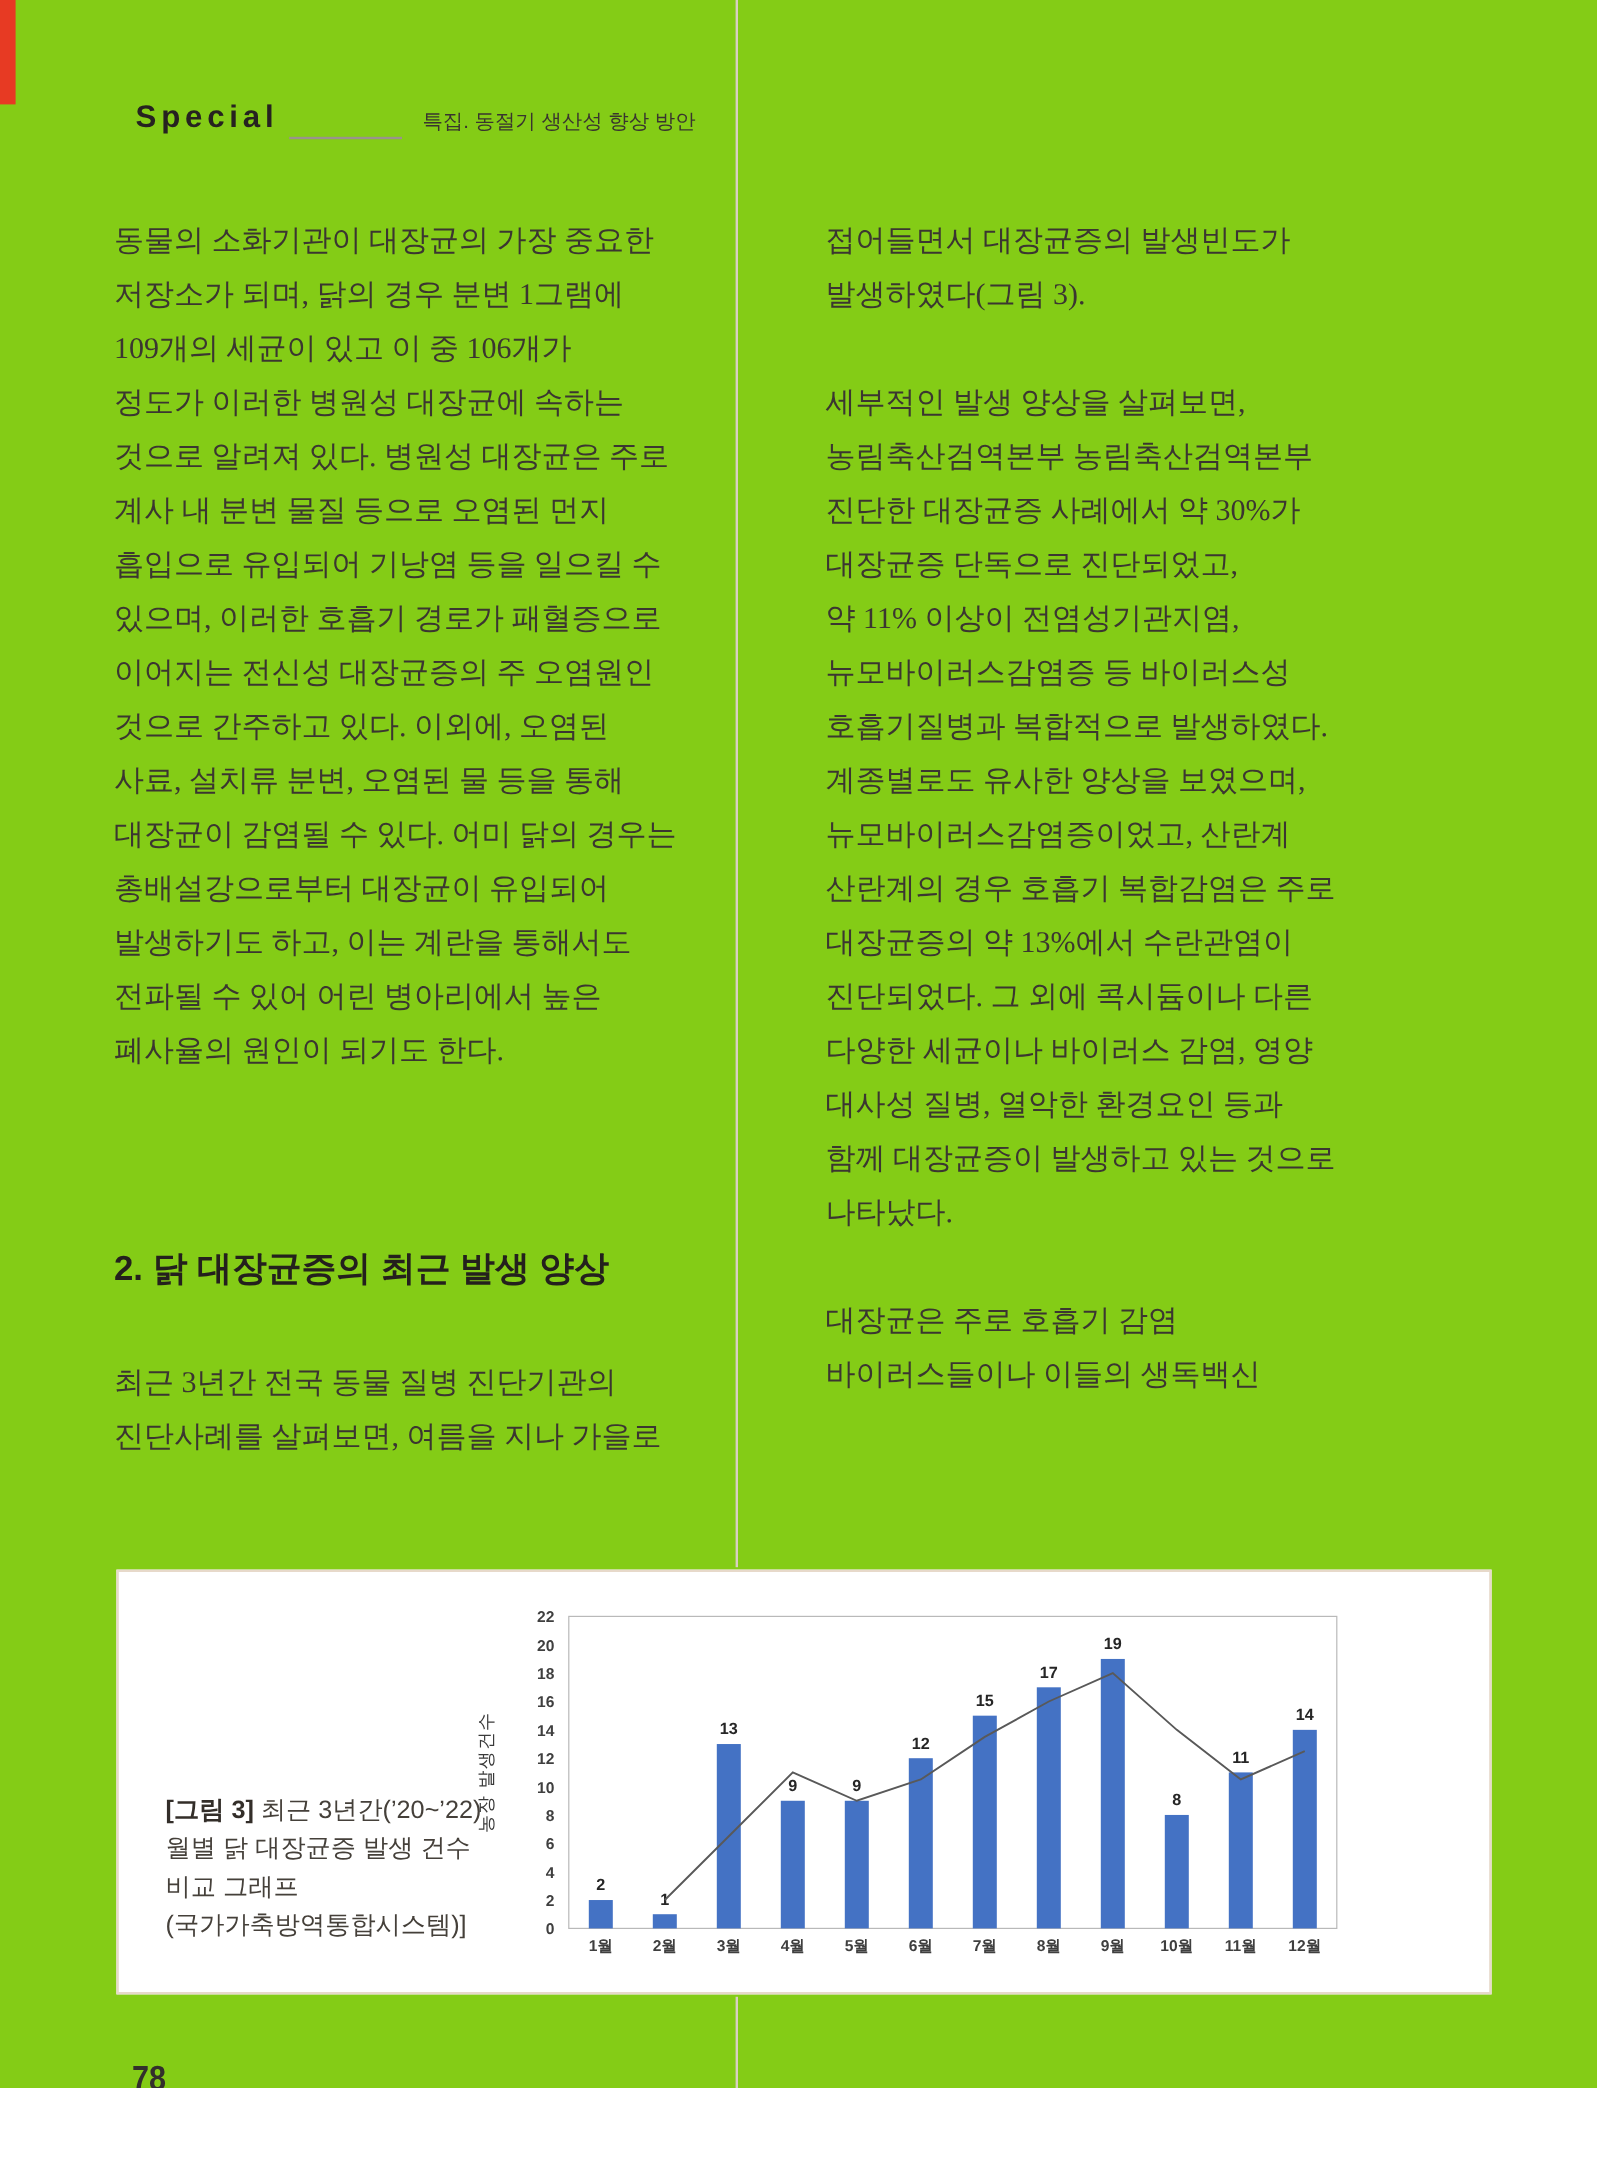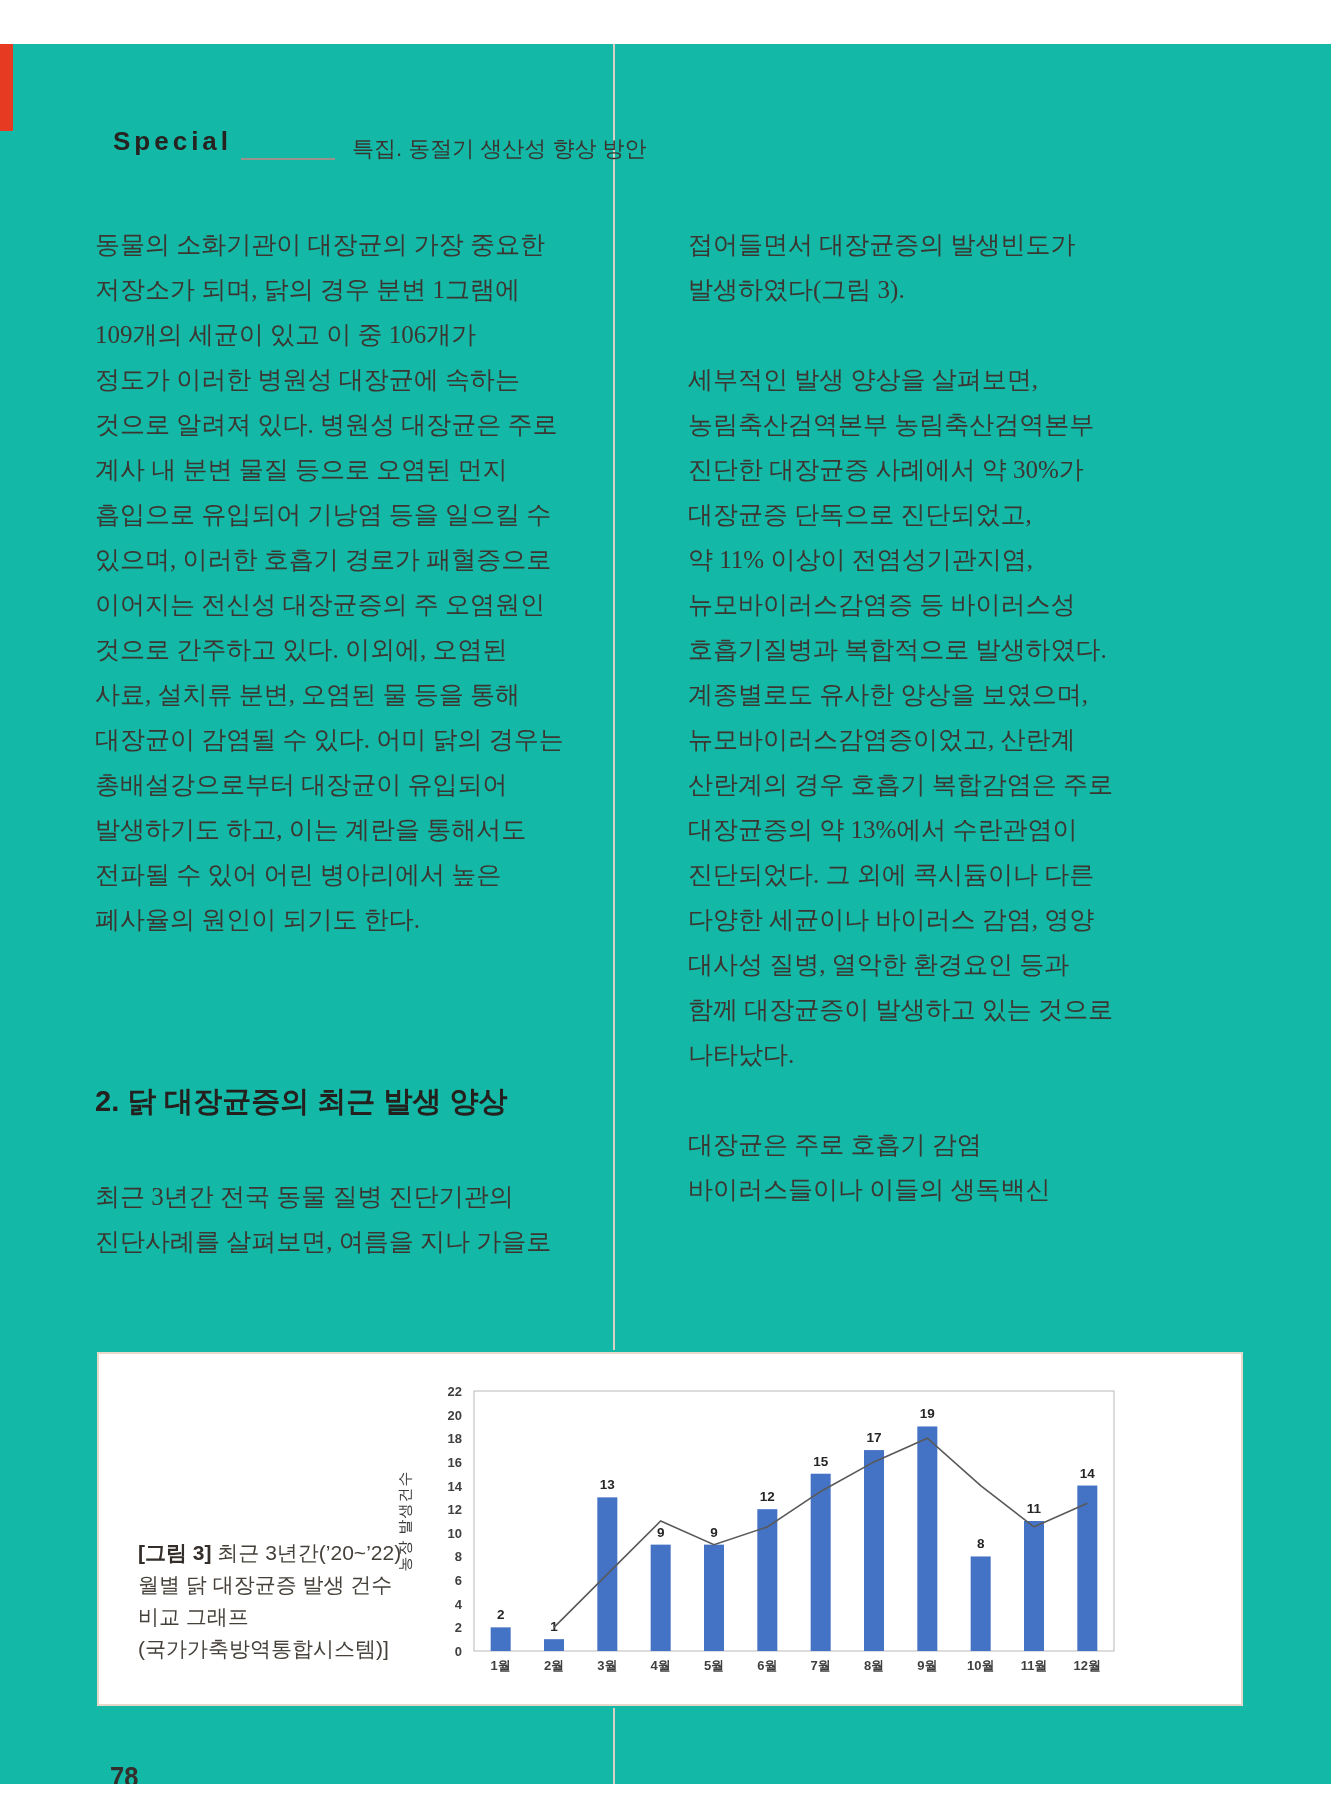--- a/index.html
+++ b/index.html
@@ -1,30 +1,30 @@
 <!DOCTYPE html>
 <html><head>
 <meta charset="utf-8">
 <style>
   html,body{margin:0;padding:0;background:#ffffff;}
-  .page{position:relative;width:1331px;height:1740px;background:#14b8a6;overflow:hidden;
-        font-family:"Liberation Serif",serif;color:#3b3631;margin-top:44px;}
+  .page{position:relative;width:1331px;height:1740px;background:#84cc16;overflow:hidden;
+        font-family:"Liberation Serif",serif;color:#3b3631;}
 
   .red-tick{position:absolute;left:0;top:0;width:13px;height:87px;background:#e73a23;}
   .peach-block{position:absolute;left:1244px;top:1787px;width:87px;height:33px;background:#f4c8a3;}
 
   .divider{position:absolute;left:613px;width:2px;background:#d9cfc4;}
   .divider-top{top:0;height:1306px;}
   .divider-bottom{top:1664px;height:156px;}
 
   .brand{position:absolute;left:113px;top:82px;font-family:"Liberation Sans",sans-serif;
          font-weight:700;font-size:26px;letter-spacing:4px;color:#262220;}
   .header-line{position:absolute;left:241px;top:114px;width:94px;height:2px;background:#9a938c;}
   .header-feature{position:absolute;left:352px;top:90px;font-family:"Liberation Sans",sans-serif;
-         font-size:22px;color:#39342f;}
+         font-size:17px;color:#39342f;}
 
   .col{position:absolute;width:500px;}
   .col-left-p1{left:95px;top:178px;}
   .col-left-p2{left:95px;top:1130px;}
   .col-right{left:688px;top:178px;}
   .body-line{height:45px;line-height:45px;font-size:25px;white-space:nowrap;color:#3b3631;}
 
   .section-heading{position:absolute;left:95px;top:1038px;margin:0;
         font-family:"Liberation Sans",sans-serif;font-weight:700;font-size:29px;color:#24201d;}
 

